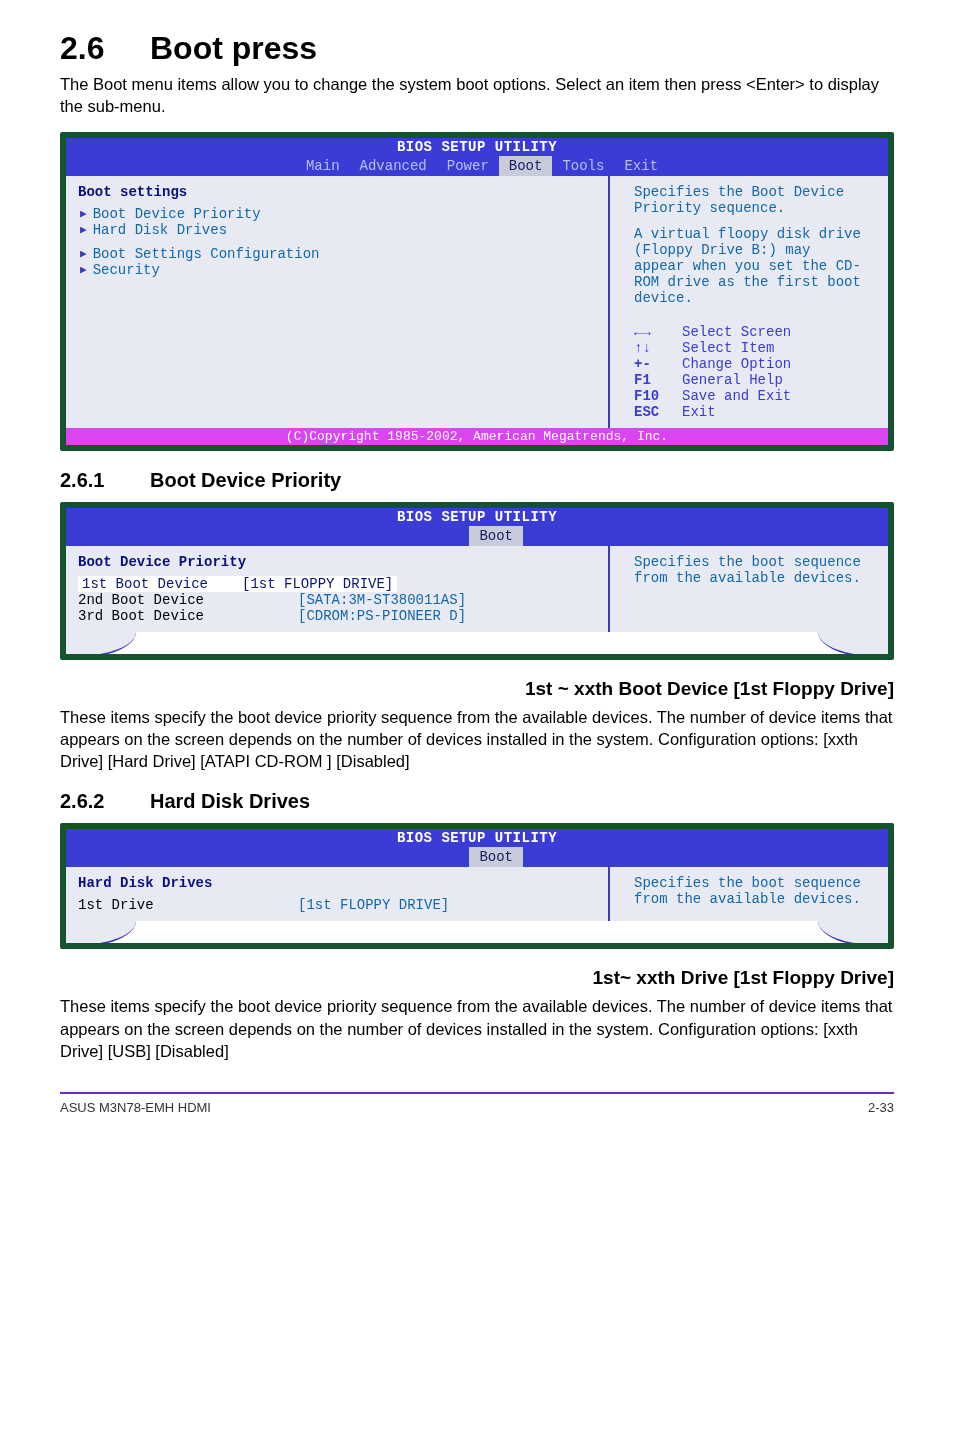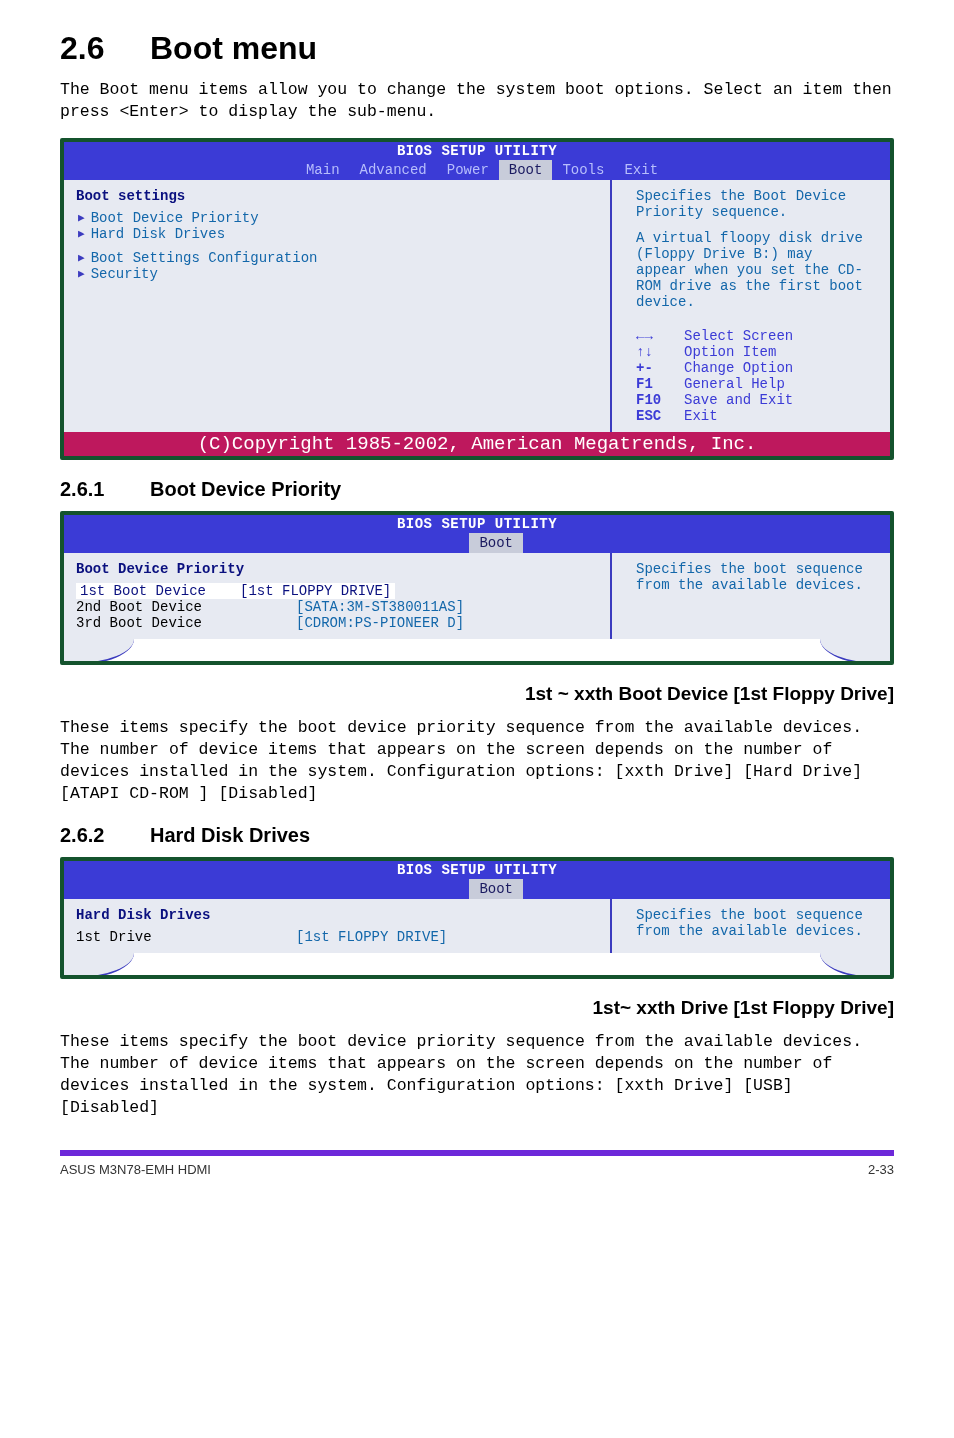--- a/index.html
+++ b/index.html
@@ -17,39 +17,38 @@
   }
   h1.section-title {
     font-size: 32px;
     font-weight: bold;
     margin: 0 0 6px 0;
   }
   .num { display: inline-block; width: 90px; }
   .body-text {
     font-size: 16.5px;
     line-height: 1.35;
-    margin: 12px 0 14px 0;
-    font-family: Liberation Mono, monospace;
+    margin: 0 0 14px 0;
   }
   .sub-h2 {
     font-size: 20px;
     font-weight: bold;
     margin: 18px 0 10px 0;
   }
   .sub-num { display: inline-block; width: 90px; }
   .drive-h3 {
     font-size: 19px;
     font-weight: bold;
     margin: 18px 0 6px 0;
     text-align: right;
   }
 
   
   .bios-box {
-    border: 4px solid #14532d;
+    border: 6px solid #14532d;
     background: #e7eaf2;
     border-radius: 2px;
     font-family: "Courier New", monospace;
     font-size: 14px;
     overflow: hidden;
     margin-bottom: 10px;
   }
   .bios-title {
     background: #3b3bd6;
     color: #ffffff;
@@ -98,25 +97,25 @@
     margin-bottom: 6px;
   }
   .bios-item { color: #1367aa; padding-left: 2px; display:flex; align-items:center;}
   .tri {
     display: inline-block;
     margin-right: 6px;
     color: #3b3bbf;
     font-size: 11px;
   }
   .bios-copyright {
-    background: #be185d;
+    background: #d946ef;
     color: #ffffff;
     text-align: center;
     padding: 1px 0;
-    font-size: 19px;
+    font-size: 13px;
   }
 
   
   .sub-bios .bios-left { position:relative; }
   .sub-bios .highlight-row {
     background: #ffffff;
     color: #0a107f;
     padding: 0 4px;
   }
   .sub-bios .row { display:flex; }
@@ -135,36 +134,36 @@
     width: 70px;
     height: 26px;
     background: #e7eaf2;
     border:2px solid #3b3bbf;
     border-top:none;
   }
   .fade-curve .left-c { left:-2px; border-right:none; border-bottom-right-radius: 60px 26px; }
   .fade-curve .right-c { right:-2px; border-left:none; border-bottom-left-radius: 60px 26px; }
 
   .footer-row {
-    border-top: 6px solid #6d28d9;
+    border-top: 2px solid #6d28d9;
     margin-top: 30px;
     padding-top: 6px;
     display: flex;
     justify-content: space-between;
     font-size: 13px;
     color: #333;
   }
 </style>
 </head>
 <body>
 
 <div class="page">
 
   <h1 class="section-title">
-    <span class="num">2.6</span><span>Boot menu</span>
+    <span class="num">2.6</span><span>Boot press</span>
   </h1>
   <p class="body-text">The Boot menu items allow you to change the system boot options. Select an item then press &lt;Enter&gt; to display the sub-menu.</p>
 
   <div class="bios-box">
     <div class="bios-title">BIOS SETUP UTILITY</div>
     <div class="bios-menu-row">
       <span>Main</span>
       <span>Advanced</span>
       <span>Power</span>
       <span class="active">Boot</span>
@@ -197,21 +196,21 @@
         <div>Specifies the Boot Device Priority sequence.</div>
         <div style="height:10px"></div>
         <div>A virtual floopy disk drive (Floppy Drive B:) may appear when you set the CD-ROM drive as the first boot device.</div>
         <div class="blk2">
           <div>
               <span class="key">←→</span>
               <span>Select Screen</span>
             </div>
           <div>
               <span class="key">↑↓</span>
-              <span>Option Item</span>
+              <span>Select Item</span>
             </div>
           <div>
               <span class="key">+-</span>
               <span>Change Option</span>
             </div>
           <div>
               <span class="key">F1</span>
               <span>General Help</span>
             </div>
           <div>

